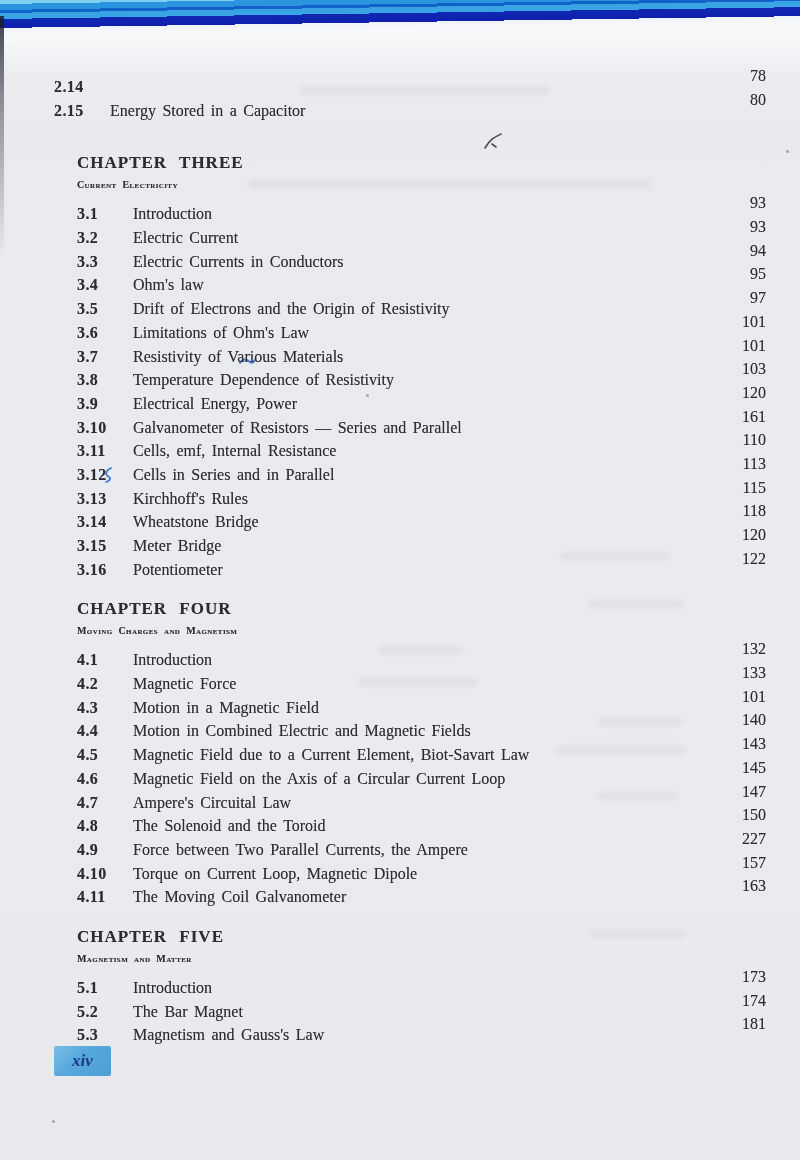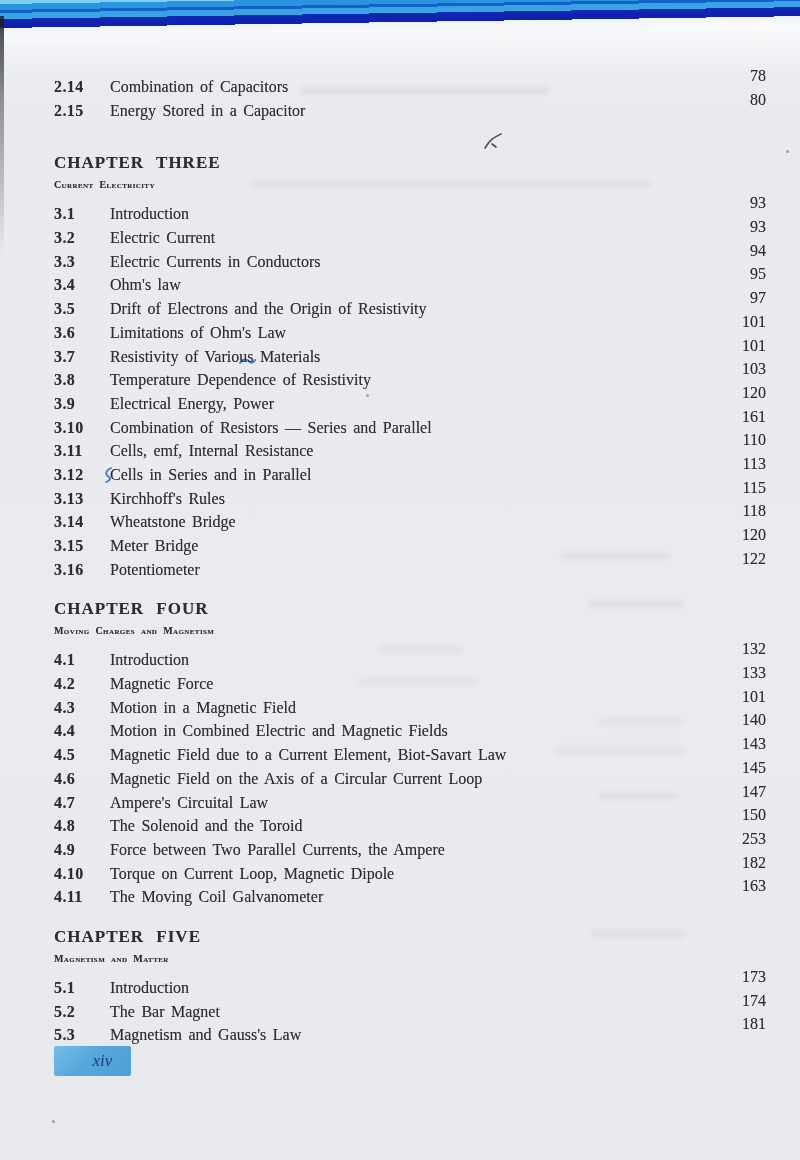--- a/index.html
+++ b/index.html
@@ -37,38 +37,38 @@
     color:#2c2c33;
     font-size:16px;
     word-spacing:2.5px;
     text-shadow:0 0 .4px rgba(20,20,30,.4);
   }
   .lead-items{margin-top:75px;}
   .toc-row{position:relative;height:23.7px;line-height:23.7px;white-space:nowrap;}
   .toc-row .num{position:absolute;left:54px;font-weight:bold;letter-spacing:.4px;}
   .toc-row .ttl{position:absolute;left:110px;}
   .toc-row .pg{position:absolute;right:34px;transform:translateY(-11px);}
-  .chapter{margin-top:17px;}
+  .chapter{margin-top:17px;margin-left:23px;}
   .chapter.first{margin-top:30px;}
   .ch-heading{
     margin-left:54px;line-height:22px;
     font-size:17px;font-weight:bold;letter-spacing:1px;word-spacing:7px;
   }
   .ch-subheading{
     margin-left:54px;line-height:22px;
     font-size:10px;font-weight:bold;font-variant:small-caps;letter-spacing:.4px;word-spacing:3px;
   }
   .ch-items{margin-top:6px;text-align:center;}
   
   .folio-badge{
     position:absolute;left:54px;top:1046px;width:57px;height:30px;
     background:linear-gradient(135deg,#79bde6 0%,#55a7dc 45%,#4d9fd5 100%);
     border-radius:2px;
-    color:#1b3a86;font-style:italic;font-weight:normal;font-size:17px;
-    line-height:30px;text-align:center;padding-left:20px;
+    color:#1b3a86;font-style:italic;font-weight:bold;font-size:17px;
+    line-height:30px;text-align:center;
   }
   
   .bleed{
     position:absolute;background:#4a4f62;opacity:.06;filter:blur(2px);
     border-radius:4px;pointer-events:none;
   }
   .ink{position:absolute;pointer-events:none;}
   .speck{position:absolute;border-radius:50%;background:#555a66;opacity:.5;}
 </style>
 </head>
@@ -100,21 +100,20 @@
     <path d="M9,2 C3,5 3,9 7,11 C9,12 8,15 4,16" stroke="#2f6fd0" stroke-width="1.8" fill="none" opacity=".9" stroke-linecap="round"></path>
   </svg>
   <div class="speck" style="left:786px;top:150px;width:3px;height:3px"></div>
   <div class="speck" style="left:366px;top:394px;width:3px;height:3px"></div>
   <div class="speck" style="left:52px;top:1120px;width:3px;height:3px"></div>
 
   <div class="toc">
     <div class="lead-items">
         <div class="toc-row">
           <span class="num">2.14</span>
-          <span class="ttl">Combination of Capacitors</span>
           <span class="pg">78</span>
         </div>
         <div class="toc-row">
           <span class="num">2.15</span>
           <span class="ttl">Energy Stored in a Capacitor</span>
           <span class="pg">80</span>
         </div>
       </div>
     <div>
         <div class="chapter first">
@@ -161,21 +160,21 @@
               <span class="ttl">Temperature Dependence of Resistivity</span>
               <span class="pg">103</span>
             </div>
             <div class="toc-row">
               <span class="num">3.9</span>
               <span class="ttl">Electrical Energy, Power</span>
               <span class="pg">120</span>
             </div>
             <div class="toc-row">
               <span class="num">3.10</span>
-              <span class="ttl">Combination of Resistors — Series and Parallel</span>
+              <span class="ttl">Galvanometer of Resistors — Series and Parallel</span>
               <span class="pg">161</span>
             </div>
             <div class="toc-row">
               <span class="num">3.11</span>
               <span class="ttl">Cells, emf, Internal Resistance</span>
               <span class="pg">110</span>
             </div>
             <div class="toc-row">
               <span class="num">3.12</span>
               <span class="ttl">Cells in Series and in Parallel</span>
@@ -243,26 +242,26 @@
               <span class="pg">147</span>
             </div>
             <div class="toc-row">
               <span class="num">4.8</span>
               <span class="ttl">The Solenoid and the Toroid</span>
               <span class="pg">150</span>
             </div>
             <div class="toc-row">
               <span class="num">4.9</span>
               <span class="ttl">Force between Two Parallel Currents, the Ampere</span>
-              <span class="pg">253</span>
+              <span class="pg">227</span>
             </div>
             <div class="toc-row">
               <span class="num">4.10</span>
               <span class="ttl">Torque on Current Loop, Magnetic Dipole</span>
-              <span class="pg">182</span>
+              <span class="pg">157</span>
             </div>
             <div class="toc-row">
               <span class="num">4.11</span>
               <span class="ttl">The Moving Coil Galvanometer</span>
               <span class="pg">163</span>
             </div>
           </div>
         </div>
         <div class="chapter">
           <div class="ch-heading">CHAPTER FIVE</div>

